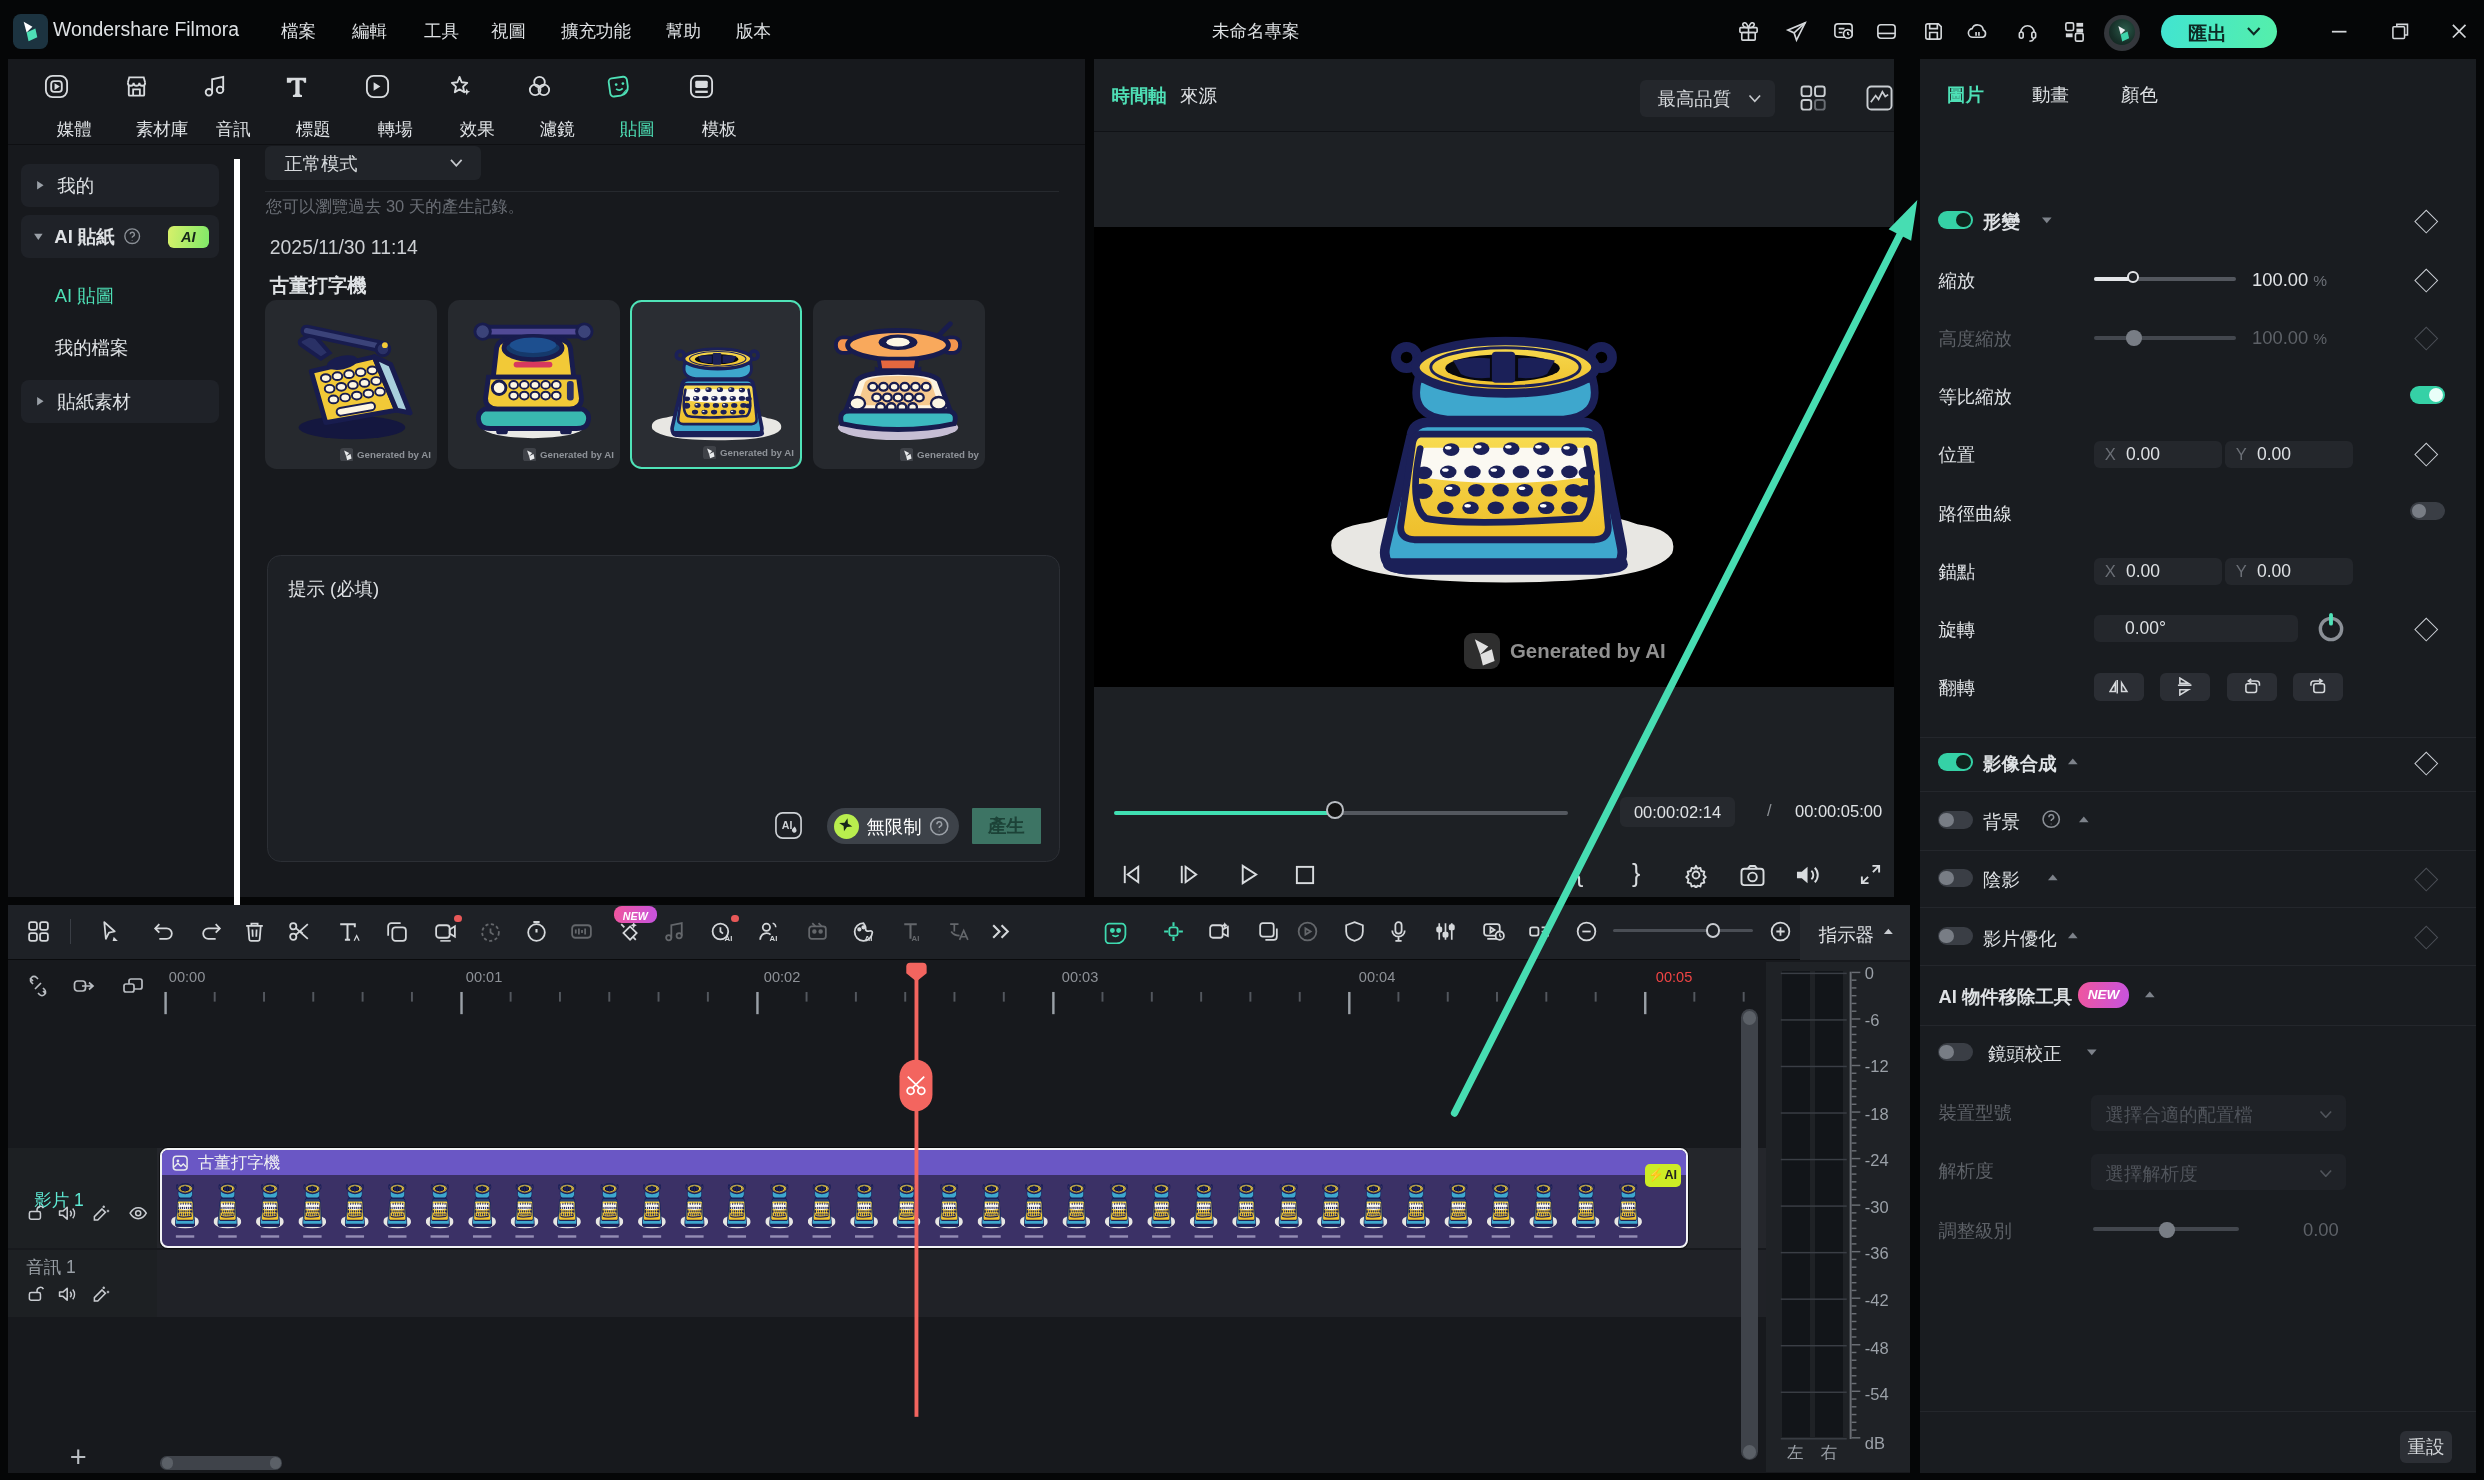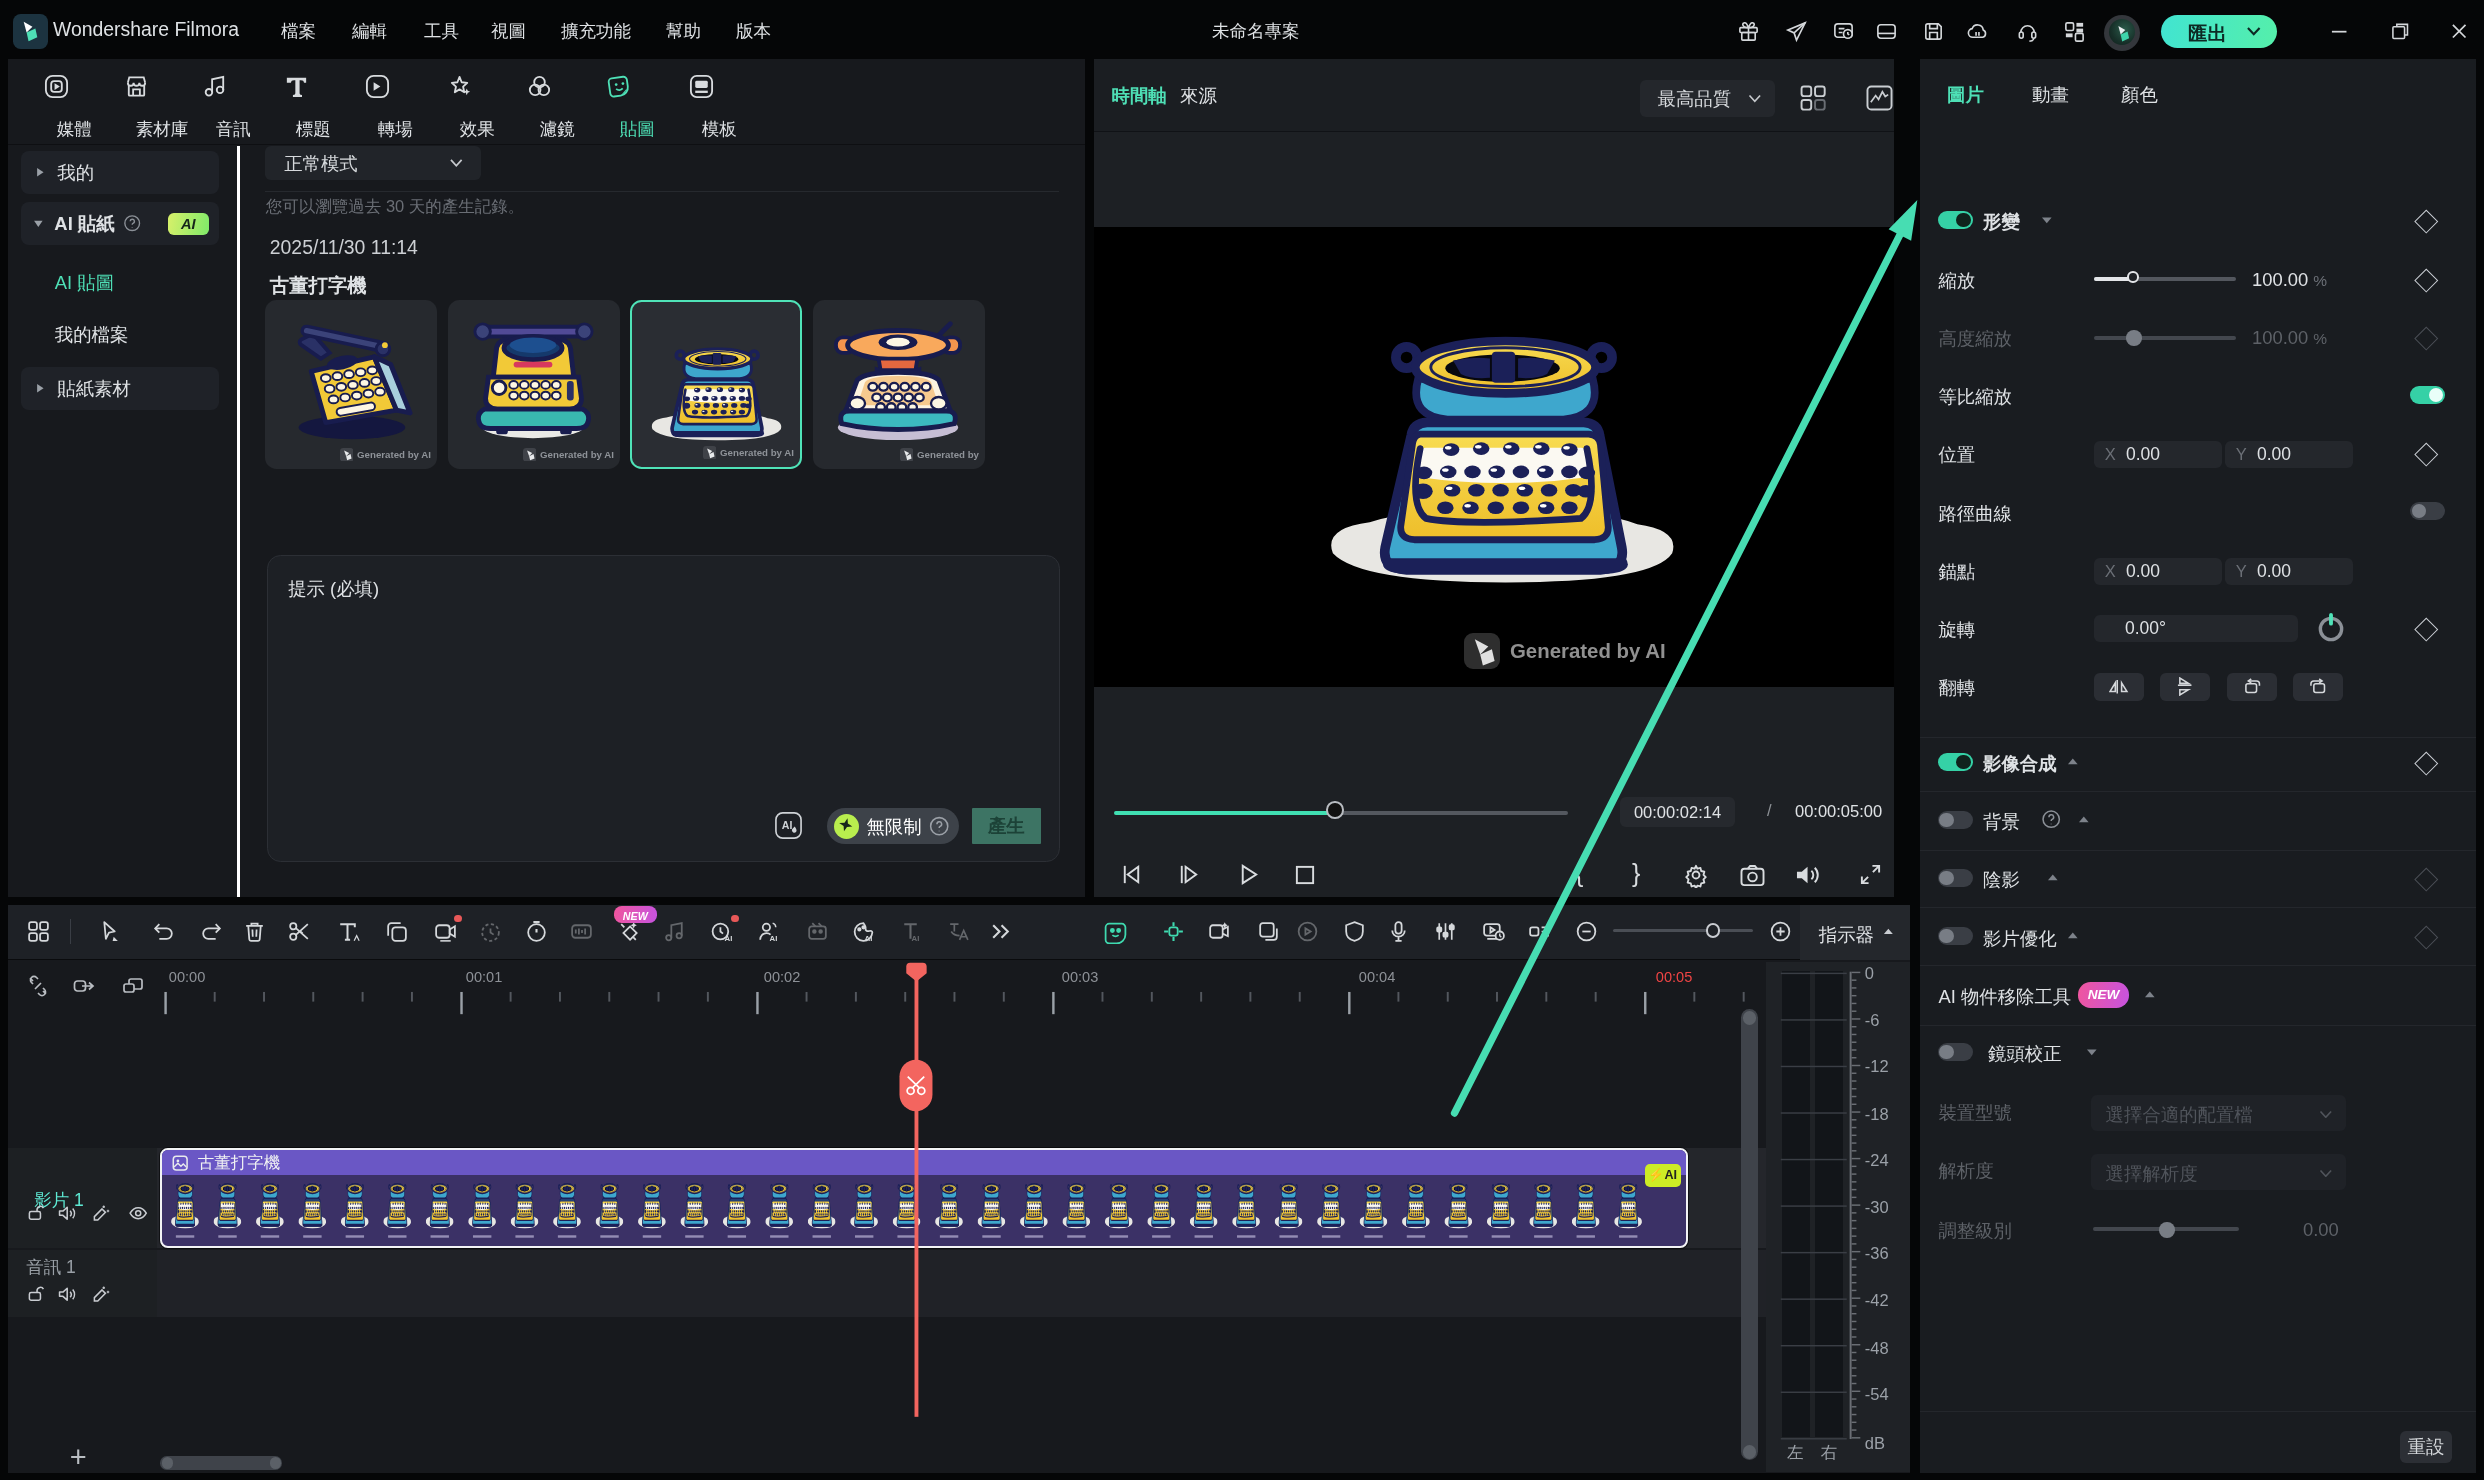--- a/index.html
+++ b/index.html
@@ -224,21 +224,21 @@
         </svg>
       <div class="abs mint" style="left:612px;top:58px;width:0;font-size:17.5px;"><span style="position:relative;left:-50%;display:inline-block;white-space:nowrap;">貼圖</span></div>
       <svg class="abs" style="left:680px;top:13.6px" width="27" height="27" viewBox="0 0 28 28" fill="none" stroke="#d8dbde" stroke-width="1.9">
           <rect x="3" y="3" width="22" height="22" rx="6"></rect>
           <rect x="7.5" y="8" width="13" height="7.5" rx="1.5" fill="#d8dbde" stroke="none"></rect>
           <path d="M7.5 19.5 h13" stroke-width="2.4"></path>
         </svg>
       <div class="abs txt" style="left:694px;top:58px;width:0;font-size:17.5px;"><span style="position:relative;left:-50%;display:inline-block;white-space:nowrap;">模板</span></div>
     </div>
 
-    <div class="abs" id="sidebar" style="left:0;top:87px;width:232px;height:751px;border-right:3px solid #ffffff;">
+    <div class="abs" id="sidebar" style="left:0;top:100px;width:232px;height:751px;border-right:6px solid #ffffff;">
       <div class="abs row" style="left:13.6px;top:4.9px;width:198px;height:43px;background:#1f2228;border-radius:7.8px;">
         <svg style="margin-left:13.6px" width="10.7" height="10.7" viewBox="0 0 10 10">
             <path d="M2 1 L8 5 L2 9 Z" fill="#9aa0a7"></path>
           </svg>
         <div class="txt" style="margin-left:11.6px;font-size:18.4px;">我的</div>
       </div>
       <div class="abs row" style="left:13.6px;top:56px;width:198px;height:43px;background:#1f2228;border-radius:7.8px;">
         <svg style="margin-left:11.6px" width="10.7" height="10.7" viewBox="0 0 10 10">
             <path d="M1 2.5 L5 8.5 L9 2.5 Z" fill="#9aa0a7"></path>
           </svg>
@@ -606,21 +606,21 @@
       </svg>
     <div class="abs diamond dm" style="left:498px;top:812px;"></div>
     <div class="abs" style="left:0;top:848px;width:556px;height:1px;background:#24272c;"></div>
     <div class="abs toggle off" style="left:17.5px;top:868px;"></div>
     <div class="abs txt" style="left:63px;top:867px;font-size:18.4px;">影片優化</div>
     <svg class="abs" style="left:147px;top:872px" width="11.6" height="8.7" viewBox="0 0 12 9">
         <path d="M1 7.5 L6 1.5 L11 7.5 Z" fill="#7d828a"></path>
       </svg>
     <div class="abs diamond dm" style="left:498px;top:870px;"></div>
     <div class="abs" style="left:0;top:906px;width:556px;height:1px;background:#24272c;"></div>
-    <div class="abs txt" style="left:18.4px;top:925px;font-size:18.4px;font-weight:normal;">AI 物件移除工具</div>
+    <div class="abs txt" style="left:18.4px;top:925px;font-size:18.4px;font-weight:bold;">AI 物件移除工具</div>
     <div class="abs" style="left:158px;top:923px;width:51px;height:26px;border-radius:12.6px;background:linear-gradient(100deg,#f0569d,#c653e0);text-align:center;"><span style="font-size:13.6px;font-weight:bold;font-style:italic;color:#fff;line-height:26px;">NEW</span></div>
     <svg class="abs" style="left:224px;top:931px" width="11.6" height="8.7" viewBox="0 0 12 9">
         <path d="M1 7.5 L6 1.5 L11 7.5 Z" fill="#7d828a"></path>
       </svg>
     <div class="abs" style="left:0;top:966px;width:556px;height:1px;background:#24272c;"></div>
     <div class="abs toggle off" style="left:17.5px;top:984px;"></div>
     <div class="abs txt" style="left:68px;top:982px;font-size:18.4px;">鏡頭校正</div>
     <svg class="abs" style="left:166px;top:989px" width="11.6" height="8.7" viewBox="0 0 12 9">
         <path d="M1 1.5 L6 7.5 L11 1.5 Z" fill="#7d828a"></path>
       </svg>

